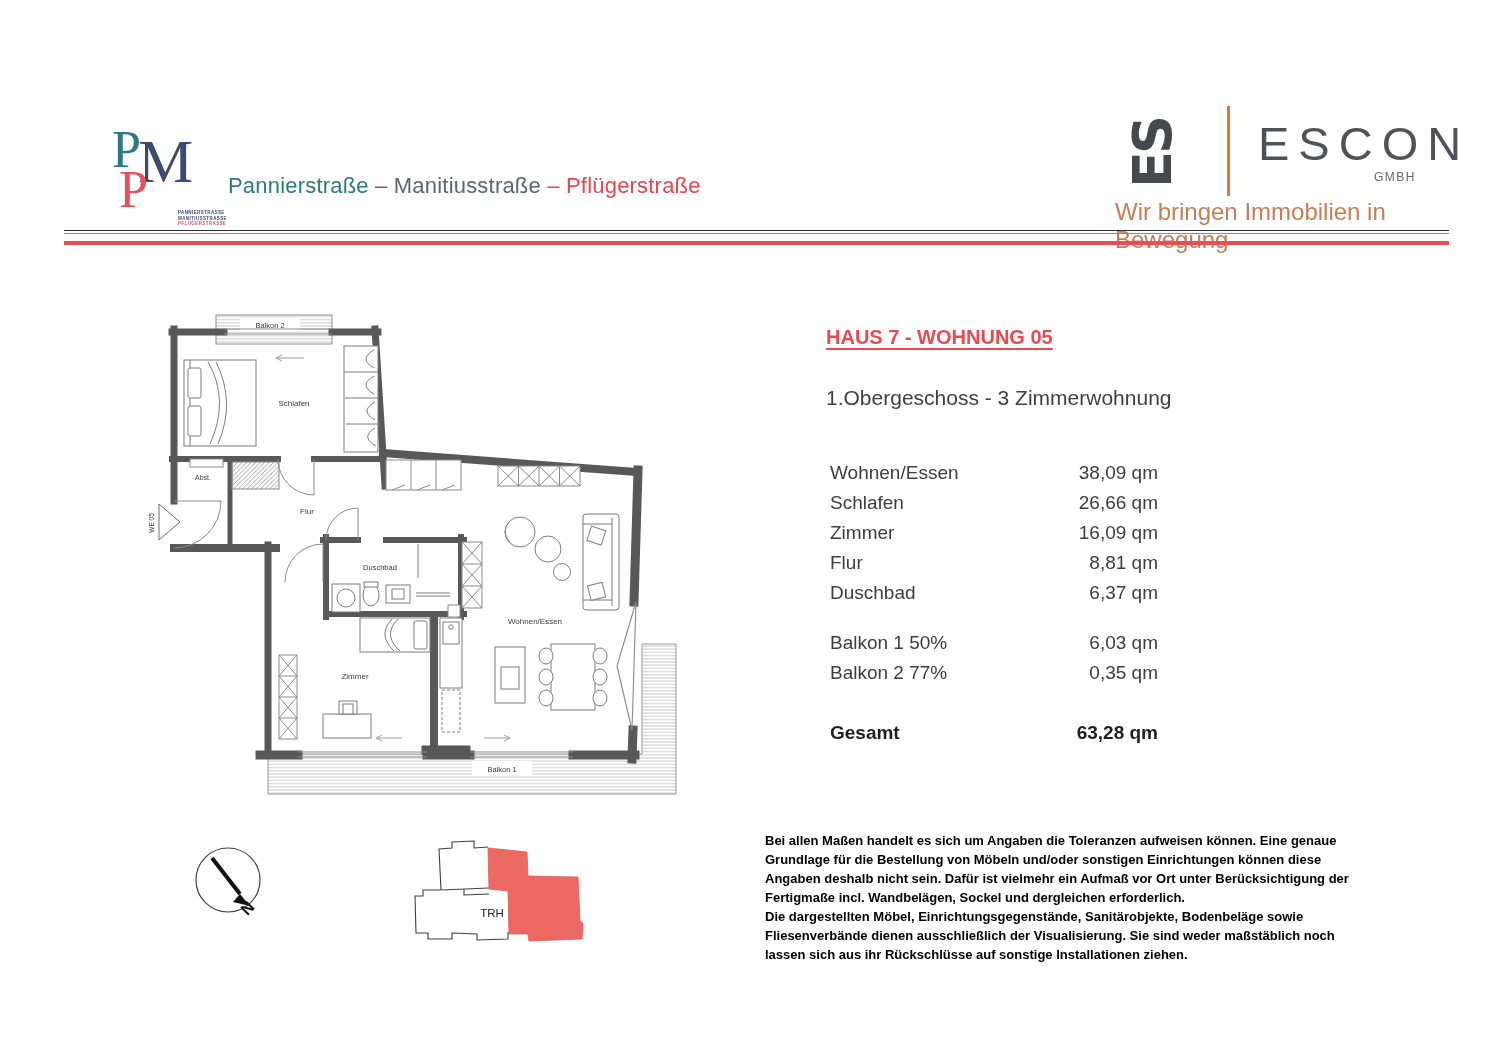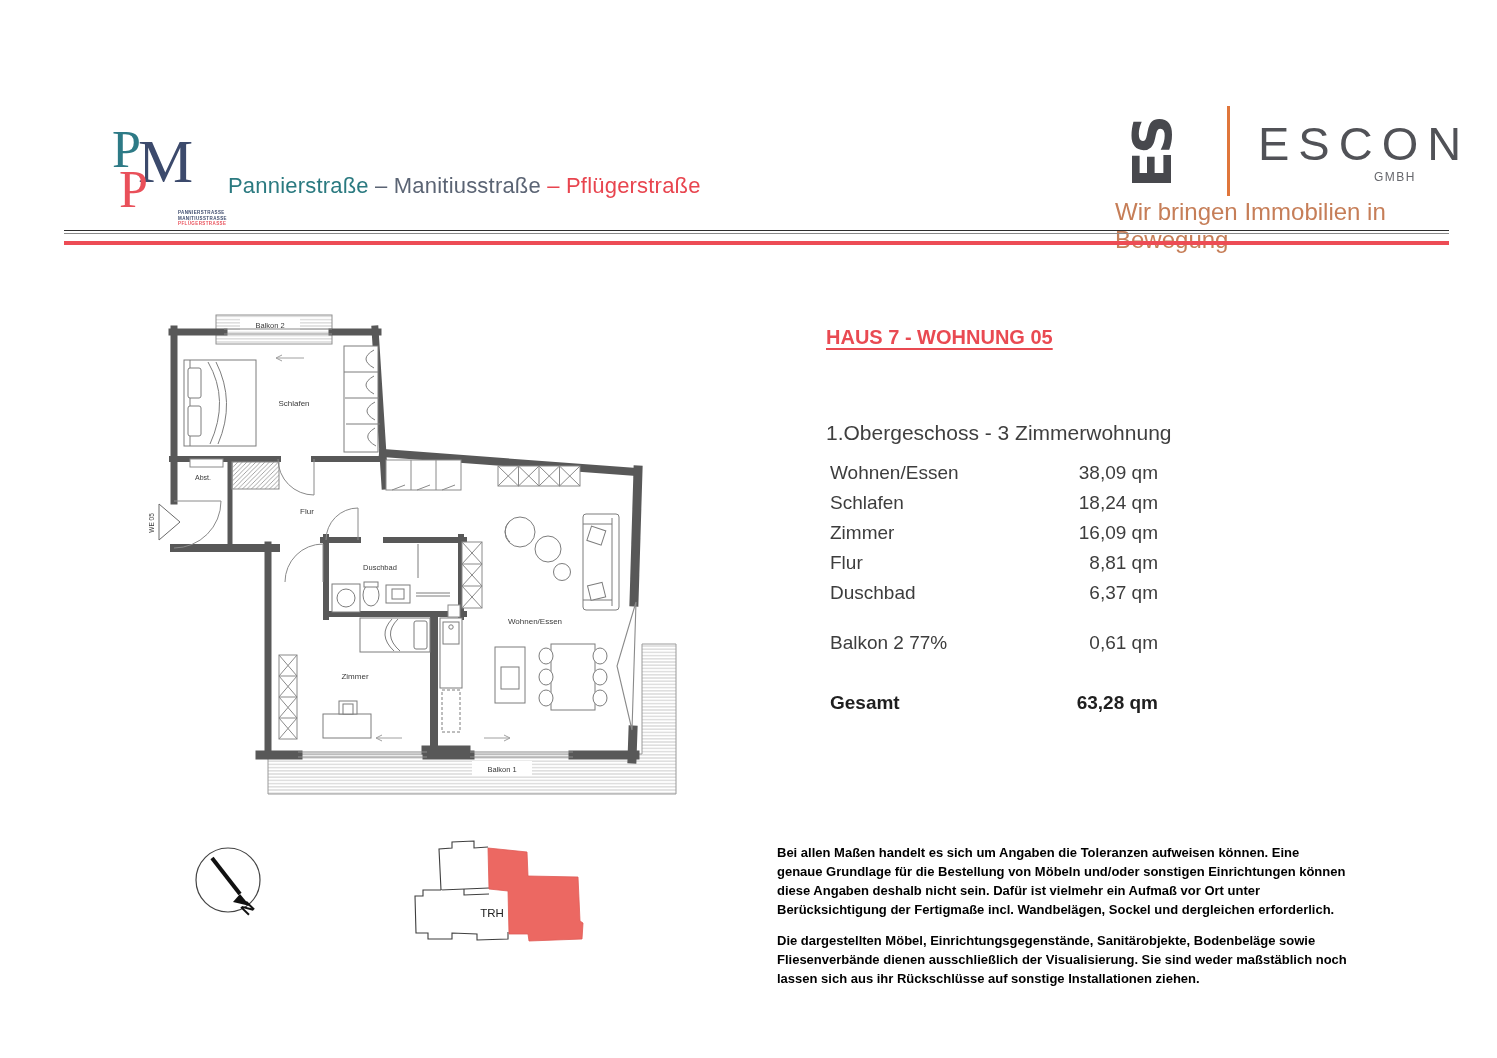--- a/index.html
+++ b/index.html
@@ -34,31 +34,31 @@
   .escon-gmbh{position:absolute;left:262px;top:66px;width:47px;font-size:12px;color:#66676C;letter-spacing:1.5px;}
   .escon-tagline{position:absolute;left:3px;top:94px;font-size:24px;color:#C67E58;}
 
   .rule-dark{position:absolute;left:64px;top:230px;width:1385px;height:2px;
              border-top:1.5px solid #2e2e2e;border-bottom:1px solid #8a8a8a;}
   .rule-red{position:absolute;left:64px;top:241px;width:1385px;height:4px;background:#ED4C55;}
 
   
   .apt-title{position:absolute;left:826px;top:326px;font-size:20px;font-weight:700;color:#E94A52;
              text-decoration:underline;text-decoration-thickness:1.5px;text-underline-offset:4px;}
-  .apt-sub{position:absolute;left:826px;top:386px;font-size:21px;color:#3F3F3F;margin-top:35px;}
+  .apt-sub{position:absolute;left:826px;top:386px;font-size:21px;color:#3F3F3F;}
   .area-table{position:absolute;left:830px;top:458px;width:328px;font-size:19px;color:#3D3D3D;}
   .area-row{display:flex;justify-content:space-between;height:30px;line-height:30px;}
   .area-gap{height:20px;}
   .area-gap-lg{height:30px;}
   .area-total{font-weight:700;color:#1f1f1f;}
 
   
   .disclaimer{position:absolute;left:765px;top:831px;width:594px;font-size:13px;line-height:19px;
               font-weight:700;color:#000;}
-  .disclaimer p{margin:12px;}
+  .disclaimer p{margin:0;}
 
   
   .plan{position:absolute;left:146px;top:302px;}
   .compass{position:absolute;left:188px;top:842px;}
   .locator{position:absolute;left:378px;top:833px;}
   svg text{font-family:"Liberation Sans",sans-serif;}
 </style>
 </head>
 <body>
 
@@ -95,38 +95,42 @@
   <div class="apt-title">HAUS 7 - WOHNUNG 05</div>
   <div class="apt-sub">1.Obergeschoss - 3 Zimmerwohnung</div>
 
   <div class="area-table">
     <div class="area-row">
       <span>Wohnen/Essen</span>
       <span>38,09 qm</span>
     </div>
     <div class="area-row">
       <span>Schlafen</span>
-      <span>18,24 qm</span>
+      <span>26,66 qm</span>
     </div>
     <div class="area-row">
       <span>Zimmer</span>
       <span>16,09 qm</span>
     </div>
     <div class="area-row">
       <span>Flur</span>
       <span>8,81 qm</span>
     </div>
     <div class="area-row">
       <span>Duschbad</span>
       <span>6,37 qm</span>
     </div>
     <div class="area-gap"></div>
     <div class="area-row">
+      <span>Balkon 1 50%</span>
+      <span>6,03 qm</span>
+    </div>
+    <div class="area-row">
       <span>Balkon 2 77%</span>
-      <span>0,61 qm</span>
+      <span>0,35 qm</span>
     </div>
     <div class="area-gap-lg"></div>
     <div class="area-row area-total">
       <span>Gesamt</span>
       <span>63,28 qm</span>
     </div>
   </div>
 
   <div class="disclaimer">
     <p>Bei allen Maßen handelt es sich um Angaben die Toleranzen aufweisen können. Eine genaue Grundlage für die Bestellung von Möbeln und/oder sonstigen Einrichtungen können diese Angaben deshalb nicht sein. Dafür ist vielmehr ein Aufmaß vor Ort unter Berücksichtigung der Fertigmaße incl. Wandbelägen, Sockel und dergleichen erforderlich.</p>

